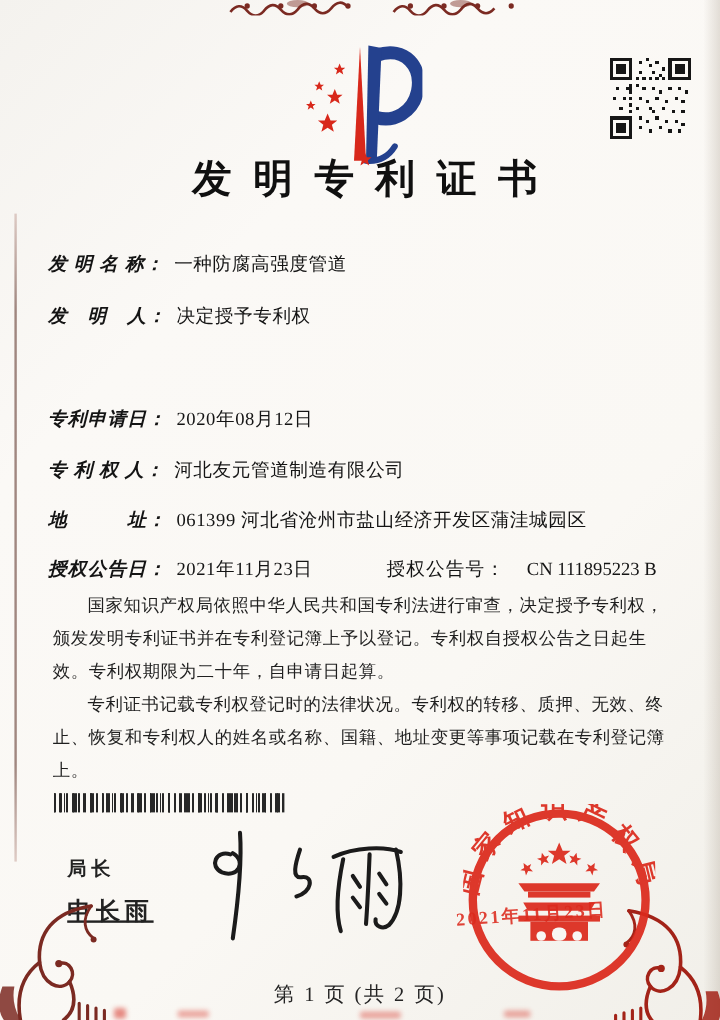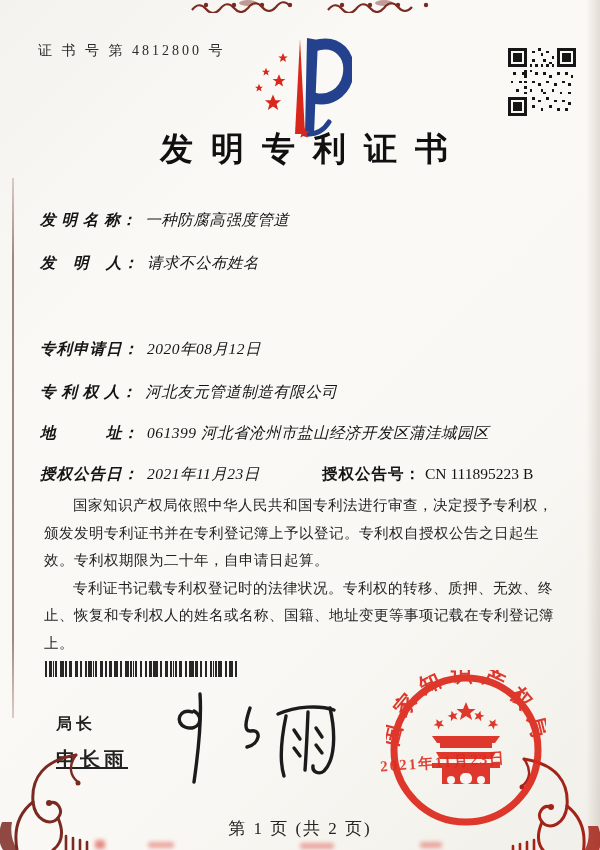--- a/index.html
+++ b/index.html
@@ -6,23 +6,23 @@
   #canvas{
     position:relative;width:600px;height:850px;margin:0 auto;overflow:hidden;
     background:linear-gradient(135deg,#f4f2ee 0%,#fbf9f6 28%,#faf8f4 65%,#f1efe9 100%);
     font-family:"Liberation Serif","DejaVu Serif",serif;color:#1d1d1d;
   }
   .cert-no{position:absolute;left:38px;top:42px;font-size:14px;letter-spacing:3px;color:#2b2b2b;white-space:nowrap;}
   .title{position:absolute;left:0;right:0;top:127px;text-align:center;font-size:33px;font-weight:700;
          letter-spacing:18px;padding-left:26px;color:#101010;}
   .field{position:absolute;left:40px;font-size:15.5px;white-space:nowrap;color:#141414;}
   .field .lbl{font-weight:700;letter-spacing:1px;margin-right:8px;font-style:italic;}
-  .field .val{font-weight:400;letter-spacing:.5px;font-style:italic;}
+  .field .val{font-weight:400;letter-spacing:.5px;}
   .grant-right{position:absolute;left:322px;font-size:15.5px;white-space:nowrap;color:#141414;}
-  .grant-right .lbl{font-weight:700;letter-spacing:1px;margin-right:4px;}
+  .grant-right .lbl{font-weight:400;letter-spacing:1px;margin-right:18px;}
   .paras{position:absolute;left:44px;top:492px;width:520px;font-size:14.5px;line-height:27.5px;color:#1f1f1f;}
   .paras p{margin:0;text-indent:2em;letter-spacing:.5px;}
   .barcode{position:absolute;left:45px;top:661px;width:192px;height:16px;opacity:.92;
     background:
       repeating-linear-gradient(90deg,#161616 0 2px,transparent 2px 5px),
       repeating-linear-gradient(90deg,#161616 0 1px,transparent 1px 8px),
       repeating-linear-gradient(90deg,transparent 0 4px,#161616 4px 6px,transparent 6px 13px);}
   .signer-title{position:absolute;left:56px;top:714px;font-size:16px;font-weight:700;letter-spacing:4px;color:#222;}
   .signer-name{position:absolute;left:56px;top:746px;font-size:20px;font-weight:700;letter-spacing:4px;color:#222;text-decoration:underline;}
   .footer{position:absolute;left:0;right:0;top:817px;text-align:center;font-size:17px;letter-spacing:2px;color:#242424;}
@@ -61,21 +61,20 @@
         <circle cx="208" cy="5" r="2.2"></circle>
         <circle cx="236" cy="5" r="2.2"></circle>
       <ellipse cx="58" cy="3" rx="9" ry="3" opacity=".45"></ellipse>
         <ellipse cx="194" cy="3" rx="9" ry="3" opacity=".45"></ellipse>
     </g>
   </svg>
 
   <div class="edgeline"></div>
   <div class="rshade"></div>
 
-  <div class="cert-no">证 书 号 第 4812800 号</div>
 
   <svg class="logo-svg" width="100" height="105" viewBox="0 0 100 105">
     <defs>
       <path id="st" d="M0,-10 L2.9,-3.1 L9.5,-3.1 L4.2,1.2 L6.1,8.1 L0,4 L-6.1,8.1 L-4.2,1.2 L-9.5,-3.1 L-2.9,-3.1 Z" fill="#d8281b"></path>
     </defs>
     <path d="M62,10 C86,2 100,20 96,40 C92,58 76,66 62,62" fill="none" stroke="#24418e" stroke-width="11" stroke-linecap="round"></path>
     <polygon points="55,2 66,4 62,98 53,98" fill="#24418e"></polygon>
     <path d="M53,98 C64,99 72,94 77,86" stroke="#24418e" stroke-width="5" fill="none" stroke-linecap="round"></path>
     <polygon points="48,3 43,98 53,98" fill="#d8281b"></polygon>
     <use href="#st" transform="translate(31,22) scale(.5)"></use>
@@ -158,21 +157,21 @@
         <rect x="21" y="22" width="1" height="1"></rect>
     </g>
   </svg>
 
   <div class="title">发明专利证书</div>
 
   <div class="field" style="top:210px">
     <span class="lbl">发 明 名 称：</span><span class="val">一种防腐高强度管道</span>
   </div>
   <div class="field" style="top:253px">
-    <span class="lbl">发　明　人：</span><span class="val">请求不公布姓名</span>
+    <span class="lbl">发　明　人：</span><span class="val">决定授予专利权</span>
   </div>
   <div class="field" style="top:339px">
     <span class="lbl">专利申请日：</span><span class="val">2020年08月12日</span>
   </div>
   <div class="field" style="top:382px">
     <span class="lbl">专 利 权 人：</span><span class="val">河北友元管道制造有限公司</span>
   </div>
   <div class="field" style="top:423px">
     <span class="lbl">地　　　址：</span><span class="val">061399 河北省沧州市盐山经济开发区蒲洼城园区</span>
   </div>

